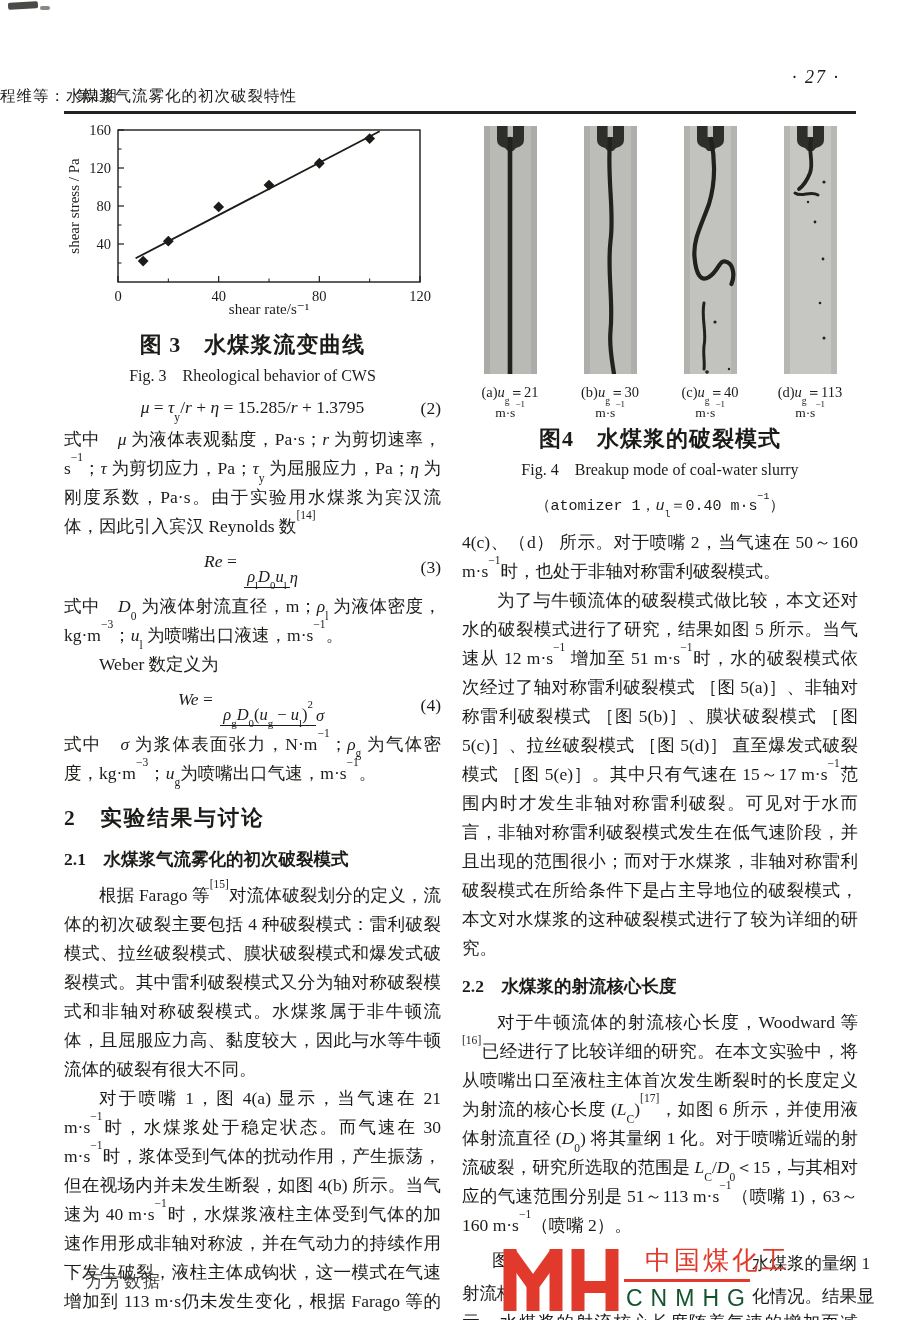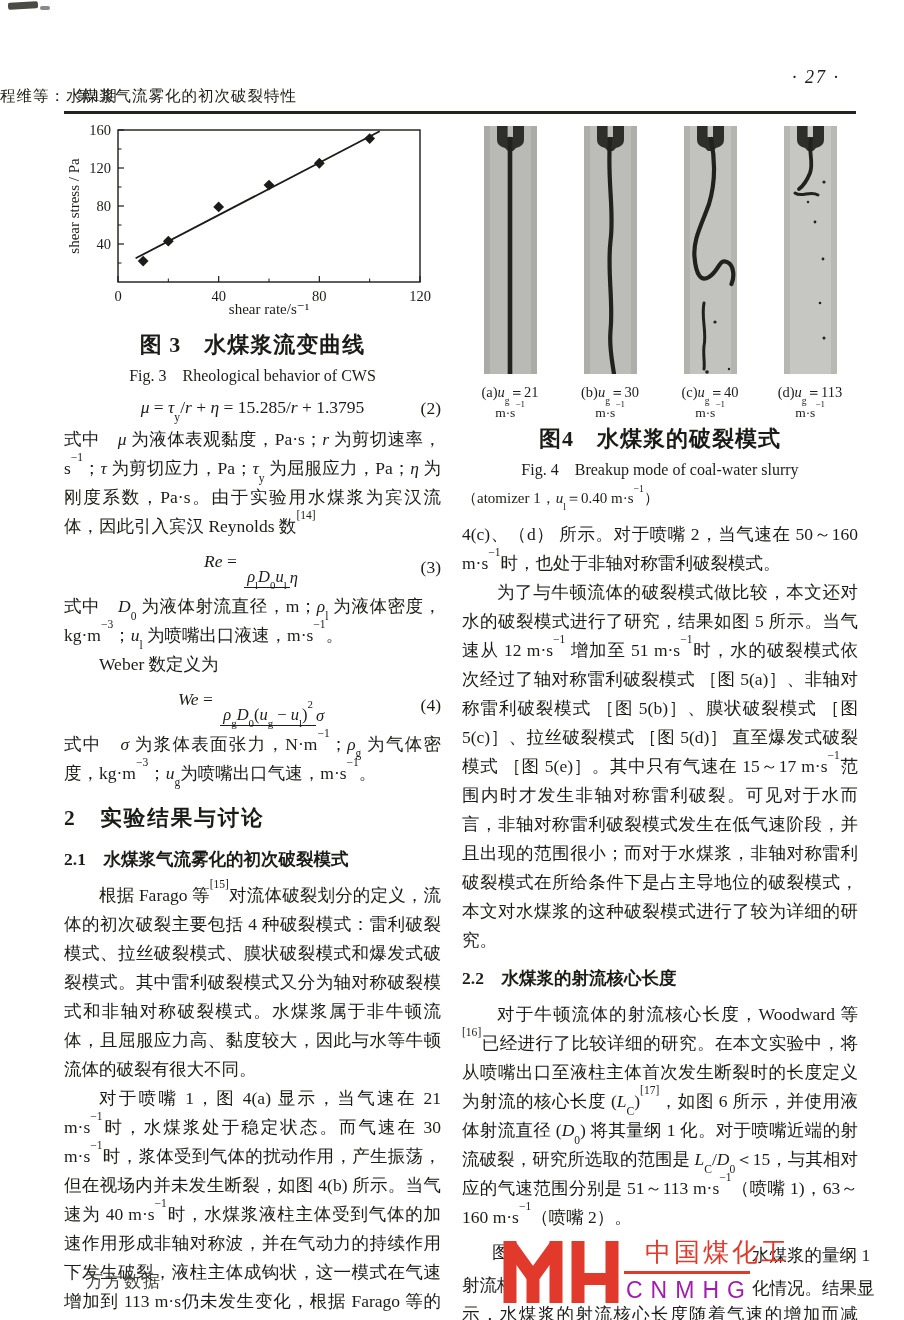--- a/index.html
+++ b/index.html
@@ -37,21 +37,21 @@
   .frac .den{padding-top:1px;}
   .eq-tall{margin:6px 0 4px;}
 
   
   .h-sec{font-size:21.5px;font-weight:bold;letter-spacing:2px;margin:16px 0 12px;font-family:"Liberation Serif",serif;}
   .h-sub{font-size:17.5px;font-weight:bold;margin:9px 0 7px;}
 
   
   .fig-cap-zh{text-align:center;font-weight:bold;font-size:22px;margin-top:3px;letter-spacing:1px;}
   .fig-cap-en{text-align:center;font-size:16px;margin-top:2px;}
-  .fig-cap-note{text-align:left;font-size:15px;margin-top:0;}
+  .fig-cap-note{text-align:center;font-size:15px;margin-top:8px;font-family:Liberation Mono, monospace;}
 
   
   .photo-row{display:flex;justify-content:space-between;padding:0 2px;}
   .photo-cell{display:flex;flex-direction:column;align-items:center;width:92px;}
   .photo-cell svg{display:block;}
   .photo-label{font-size:14.5px;line-height:20px;margin-top:8px;white-space:nowrap;}
   .photo-unit{font-size:13.5px;line-height:16px;margin-top:3px;}
 
   
   .wm-block{position:relative;height:122px;margin-top:2px;}
@@ -237,17 +237,17 @@
         <path d="M8,8 L31,40"></path>
         <path d="M54,8 L31,40 L31,66"></path>
         <path d="M54,4 V66"></path>
         <path d="M76,4 V66"></path>
         <path d="M110,4 V66"></path>
         <path d="M76,42 H110" stroke-width="12"></path>
       </g>
     </svg>
     <div class="wm-zh" style="color: rgb(225, 57, 44); margin-left: 20px;">中国煤化工</div>
     <div class="wm-underline" style="background: rgb(225, 57, 44);"></div>
-    <div class="wm-en" style="color: #a21caf;">CNMHG</div>
+    <div class="wm-en" style="color: #14532d;">CNMHG</div>
   </div>
 </div>
 
 <div class="abs footer-mark">万方数据</div>
 
 </body></html>

